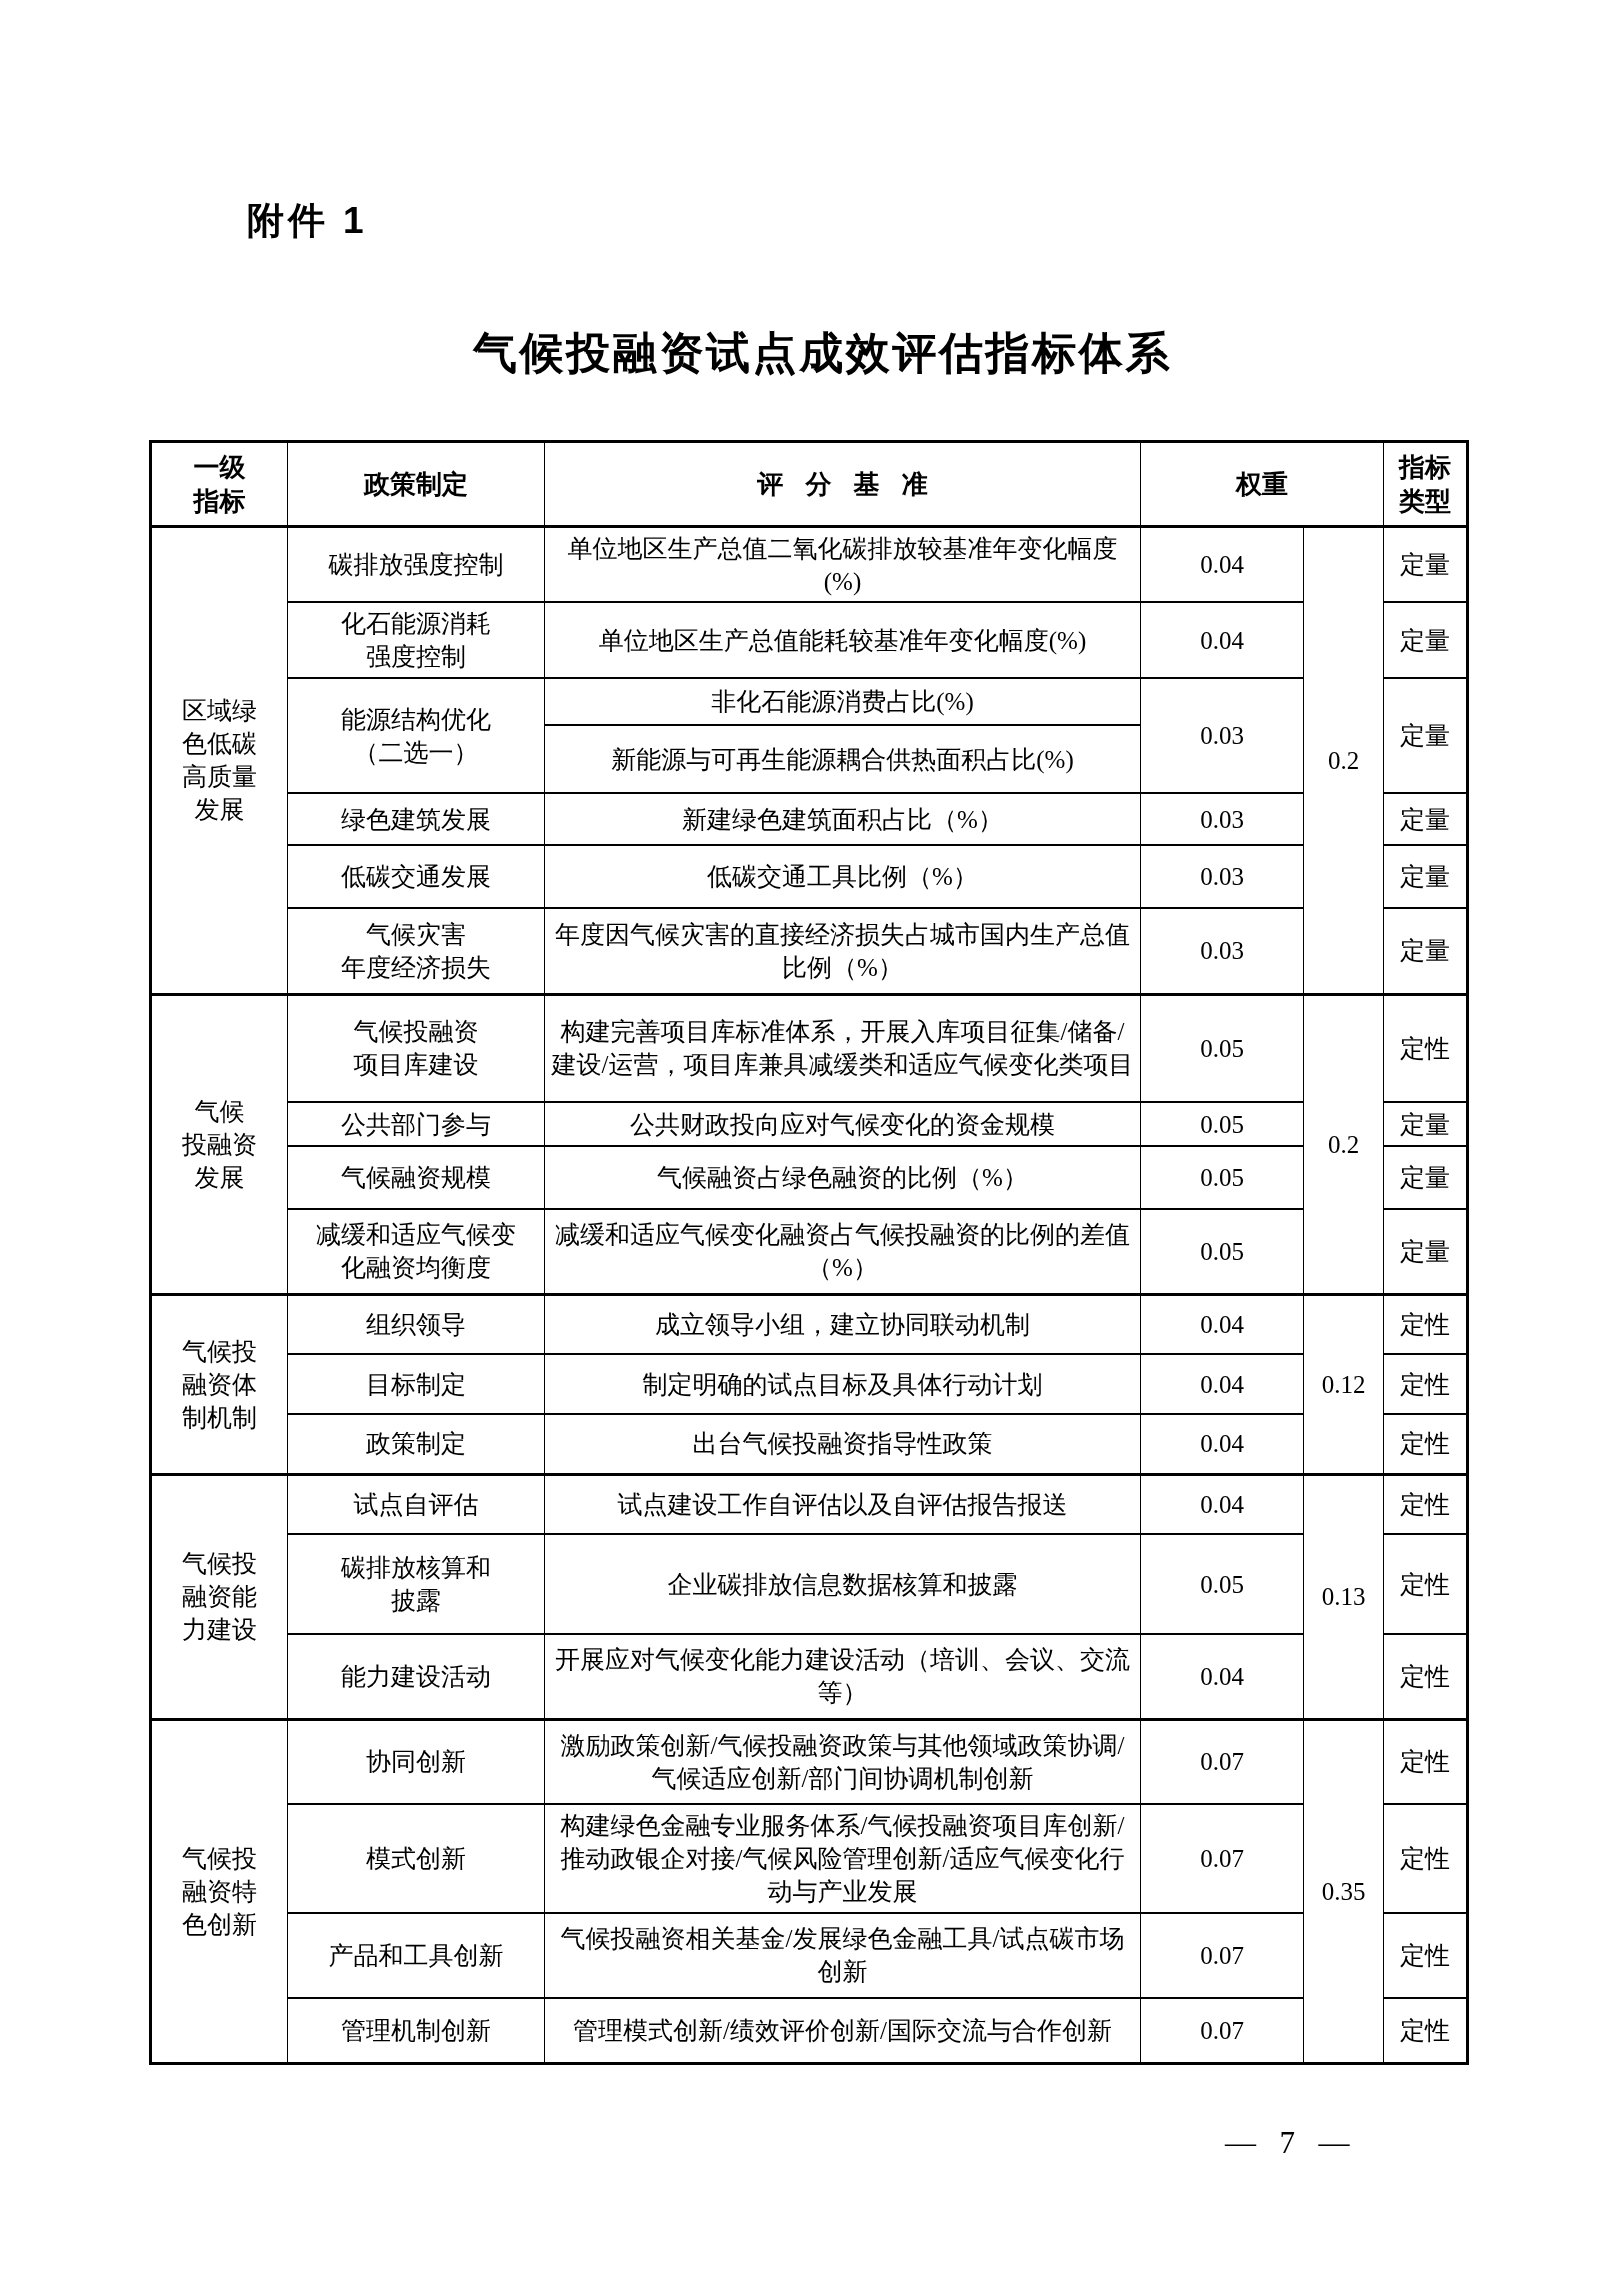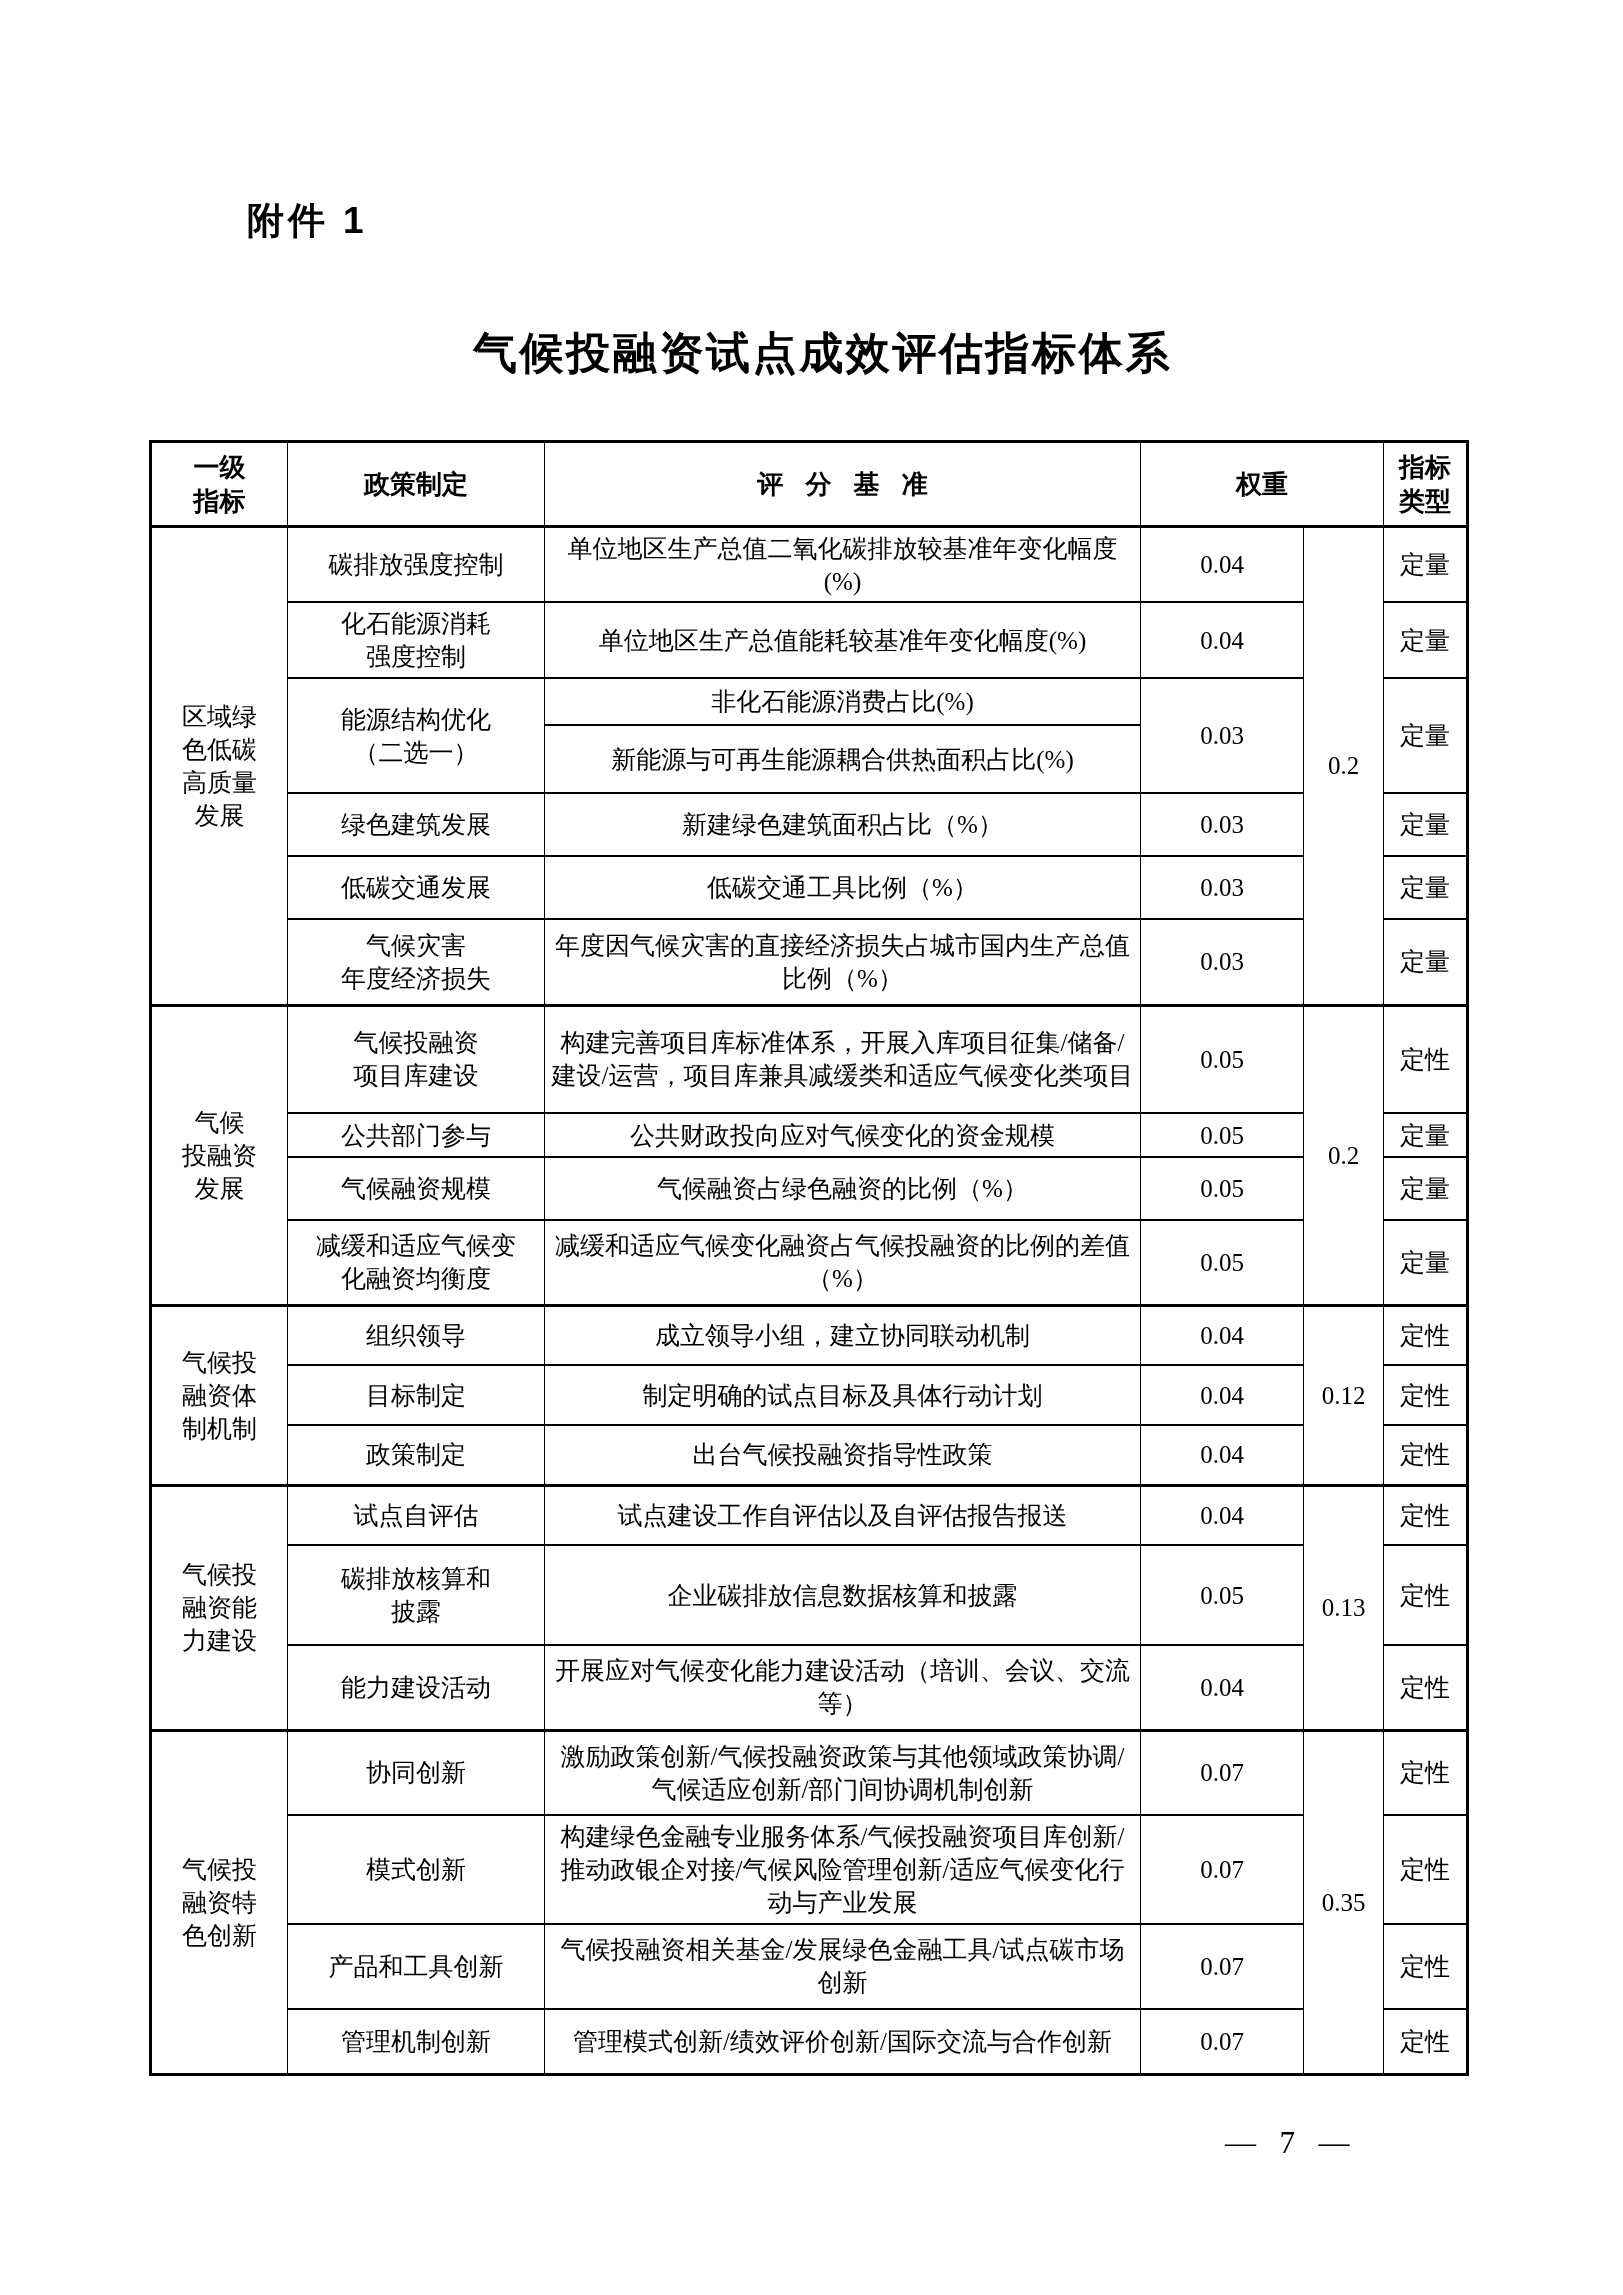--- a/index.html
+++ b/index.html
@@ -130,21 +130,21 @@
       <tr style="height:47px">
         <td class="pre" rowspan="2">能源结构优化
 （二选一）</td>
         <td class="colC">非化石能源消费占比(%)</td>
         <td class="colD" rowspan="2">0.03</td>
         <td rowspan="2">定量</td>
       </tr>
       <tr style="height:68px">
         <td class="colC">新能源与可再生能源耦合供热面积占比(%)</td>
       </tr>
-      <tr style="height:63px">
+      <tr style="height:52px">
         <td class="pre">绿色建筑发展</td>
         <td class="colC">新建绿色建筑面积占比（%）</td>
         <td class="colD">0.03</td>
         <td>定量</td>
       </tr>
       <tr style="height:63px">
         <td class="pre">低碳交通发展</td>
         <td class="colC">低碳交通工具比例（%）</td>
         <td class="colD">0.03</td>
         <td>定量</td>

